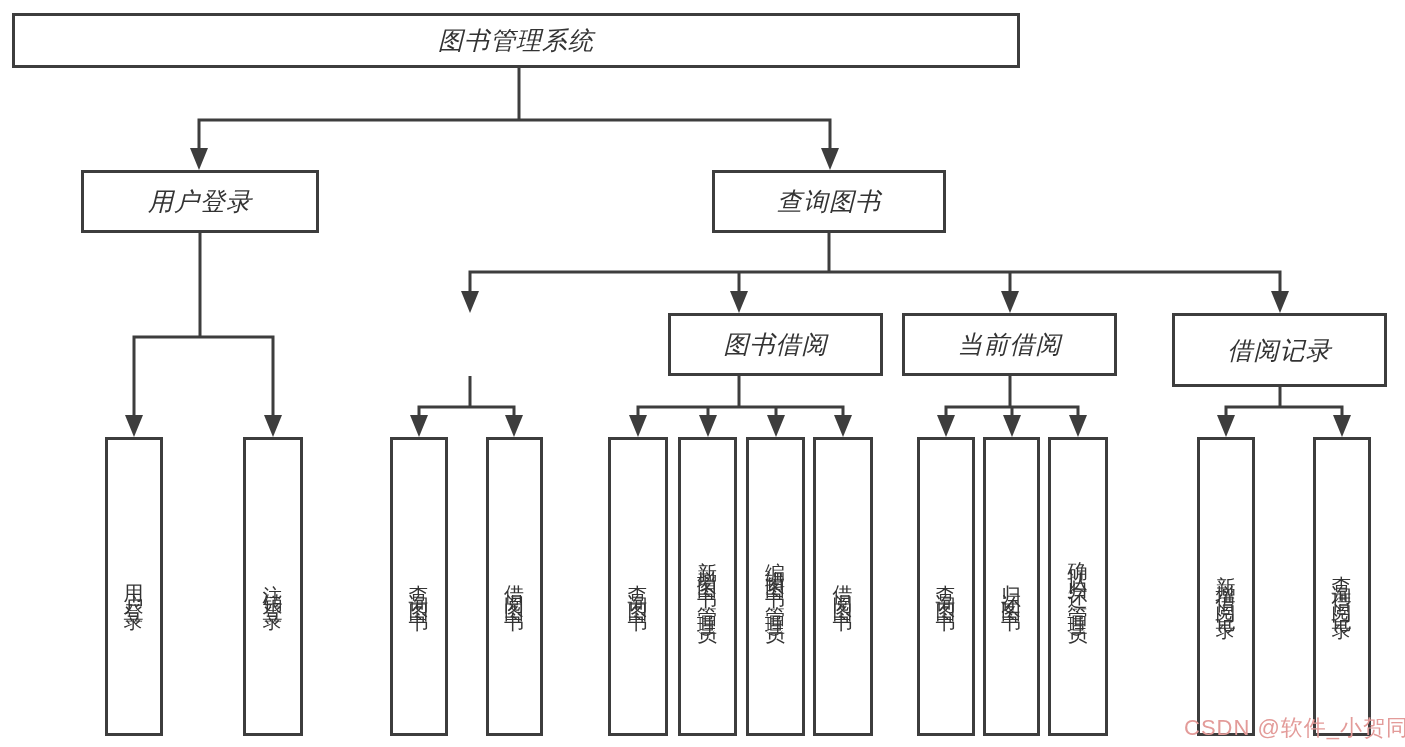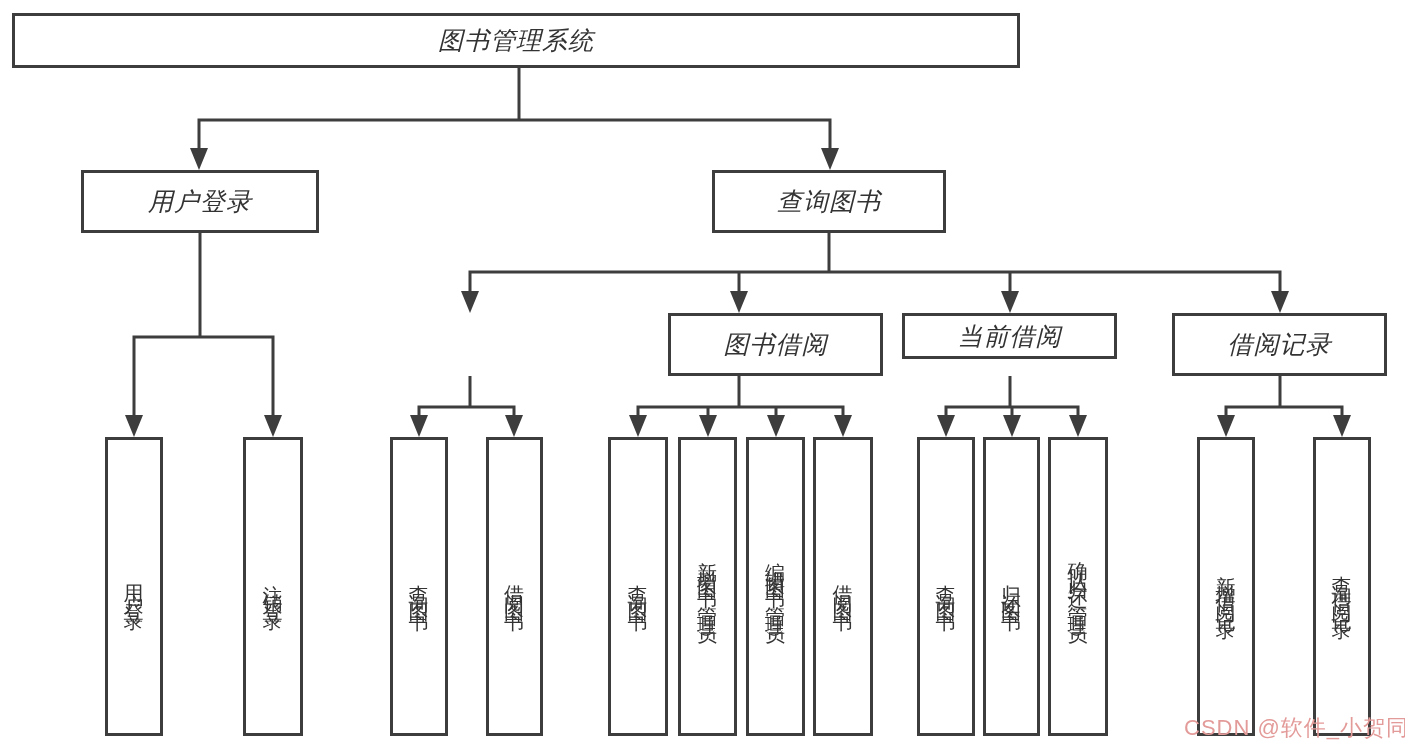--- a/index.html
+++ b/index.html
@@ -76,22 +76,22 @@
       <polygon points="1333,415 1351,415 1342,437"></polygon>
     </g>
   </svg>
 
   <div class="box hbox" style="left:12px; top:13px; width:1008px; height:55px;">图书管理系统</div>
 
   <div class="box hbox" style="left:81px; top:170px; width:238px; height:63px;">用户登录</div>
   <div class="box hbox" style="left:712px; top:170px; width:234px; height:63px;">查询图书</div>
 
   <div class="box hbox" style="left:632px; top:313px; width:215px; height:63px;margin-left:36px;">图书借阅</div>
-  <div class="box hbox" style="left:902px; top:313px; width:215px; height:46px;">当前借阅</div>
-  <div class="box hbox" style="left:1172px; top:313px; width:215px; height:63px;">借阅记录</div>
+  <div class="box hbox" style="left:902px; top:313px; width:215px; height:63px;">当前借阅</div>
+  <div class="box hbox" style="left:1172px; top:313px; width:215px; height:74px;">借阅记录</div>
 
   <div class="box vbox" style="left:105px; top:437px; width:58px; height:299px;">用户登录</div>
   <div class="box vbox" style="left:243px; top:437px; width:60px; height:299px;">注销登录</div>
 
   <div class="box vbox" style="left:390px; top:437px; width:58px; height:299px;">查询图书</div>
   <div class="box vbox" style="left:486px; top:437px; width:57px; height:299px;">借阅图书</div>
 
   <div class="box vbox" style="left:608px; top:437px; width:60px; height:299px;">查询图书</div>
   <div class="box vbox" style="left:678px; top:437px; width:59px; height:299px;">新增图书（管理员）</div>
   <div class="box vbox" style="left:746px; top:437px; width:59px; height:299px;">编辑图书（管理员）</div>

